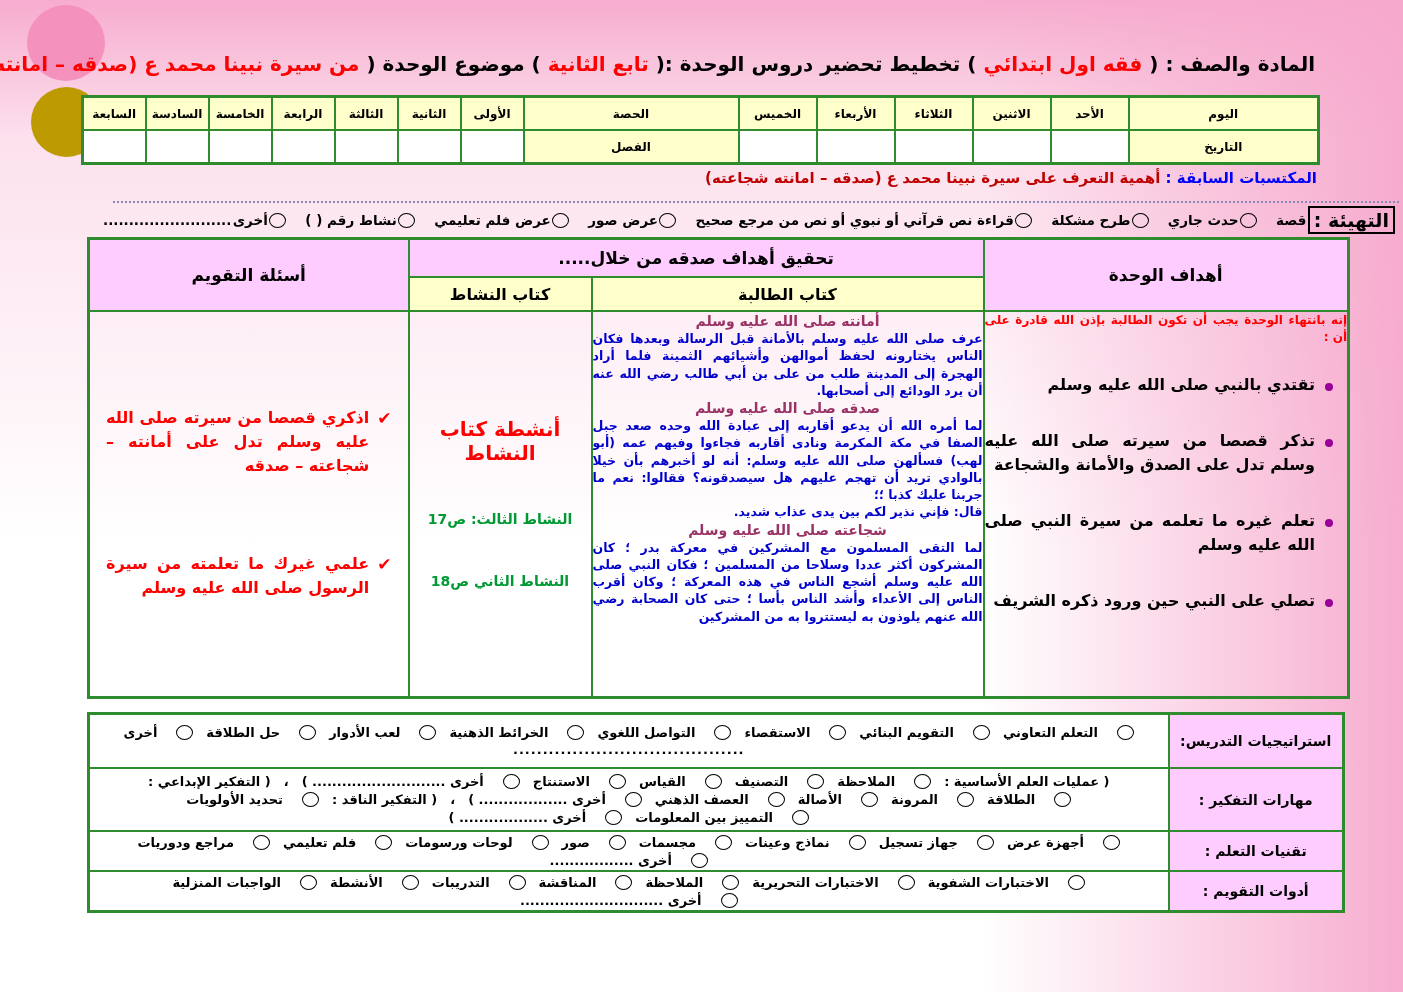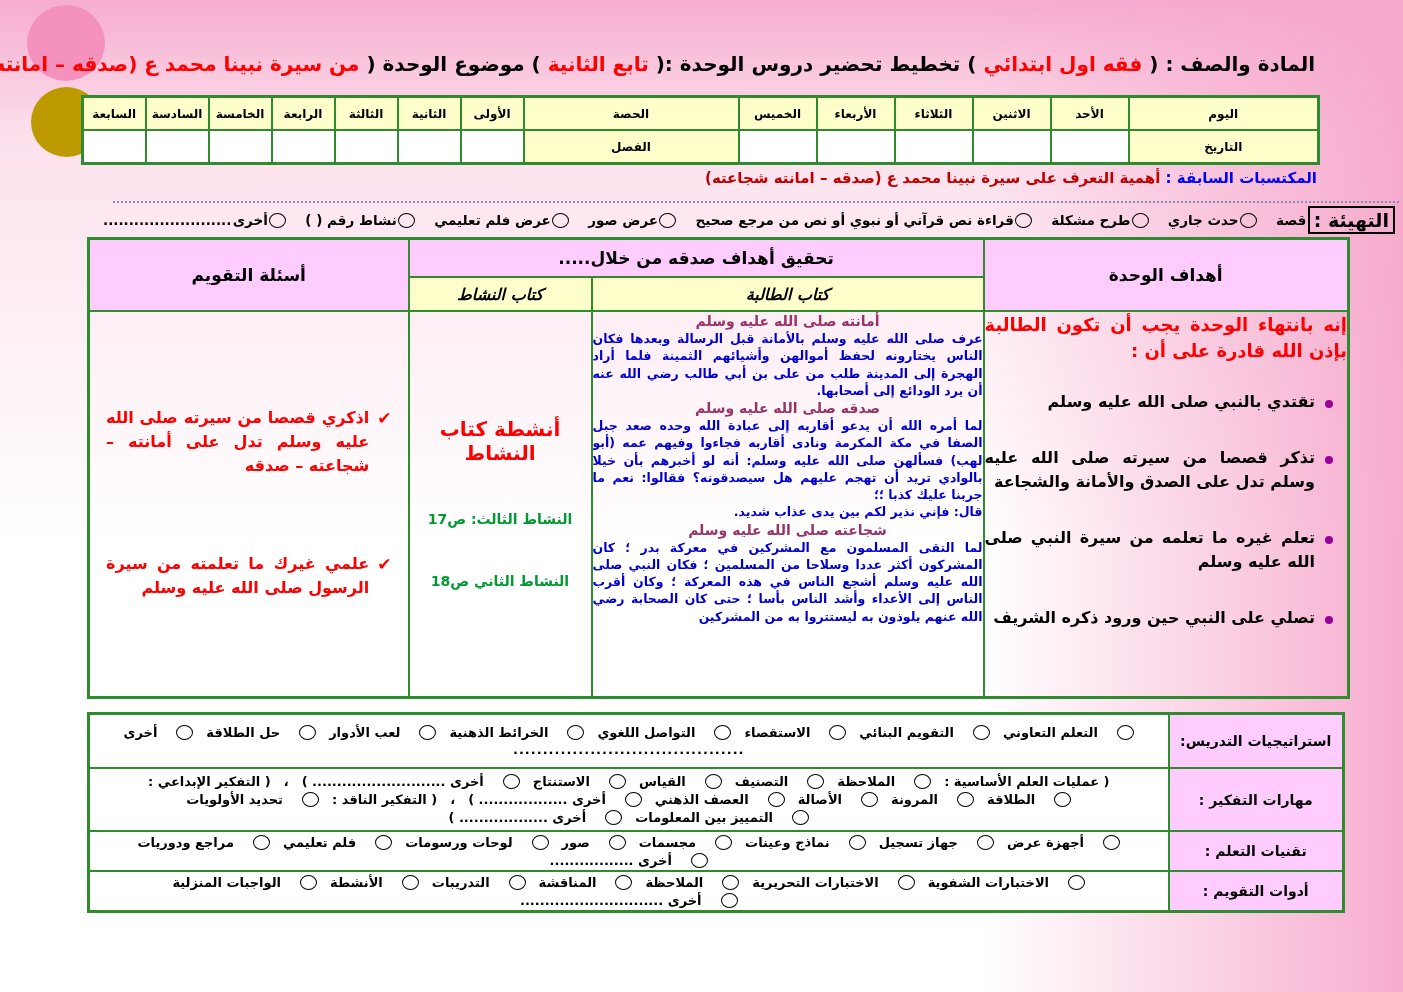--- a/index.html
+++ b/index.html
@@ -30,26 +30,26 @@
   .dotline{position:absolute;top:193px;right:4px;width:1286px;height:8px;border-bottom:2px dotted #8a8ab8;}
 
   .warmup{position:absolute;top:206px;right:8px;width:1292px;display:flex;align-items:center;justify-content:space-between;font-size:13.5px;white-space:nowrap;}
   .warmup-label{border:2px solid #000;padding:1px 4px;font-size:19px;}
   .opt{display:inline-flex;align-items:center;gap:19px;}
   .ocirc{display:inline-block;width:15px;height:13px;border:1.7px solid #000;border-radius:50%;flex:none;background:transparent;}
 
   .main{position:absolute;top:237px;right:53px;width:1260px;border:3px solid #2e8b2e;}
   .main td{border:2.5px solid #2e8b2e;vertical-align:top;padding:0;overflow:hidden;}
   .main .hdr{background:#ffccff;text-align:center;vertical-align:middle;font-size:17px;}
-  .main .subhdr{background:#ffffcc;text-align:center;vertical-align:middle;font-size:16px;height:32px;font-style:italic;}
+  .main .subhdr{background:#ffffcc;text-align:center;vertical-align:middle;font-size:16px;height:32px;}
   .main .hrow1 td{height:36px;}
   .main .brow td{height:384px;}
 
   .goals-cell{padding:8px 12px 0 8px;}
-  .goals-intro{color:#ff0000;font-size:18px;line-height:1.45;text-align:justify;}
+  .goals-intro{color:#ff0000;font-size:12px;line-height:1.45;text-align:justify;}
   .goals-list{list-style:none;margin:26px 0 0 0;padding:0;display:flex;flex-direction:column;gap:32px;}
   .goals-list li{display:flex;font-size:16px;line-height:1.5;}
   .bullet{width:8px;height:8px;border-radius:50%;background:#990099;margin:10px 14px 0 10px;flex:none;}
   .goal-text{flex:1;text-align:justify;}
 
   .student-cell{padding:3px 7px;}
   .sec-head{color:#993366;text-align:center;font-size:14px;margin:1px 0;}
   .sec-text{color:#0000cd;font-size:12.5px;line-height:1.38;text-align:justify;white-space:pre-line;}
 
   .activity-box{height:382px;display:flex;flex-direction:column;align-items:center;justify-content:center;gap:46px;text-align:center;}

